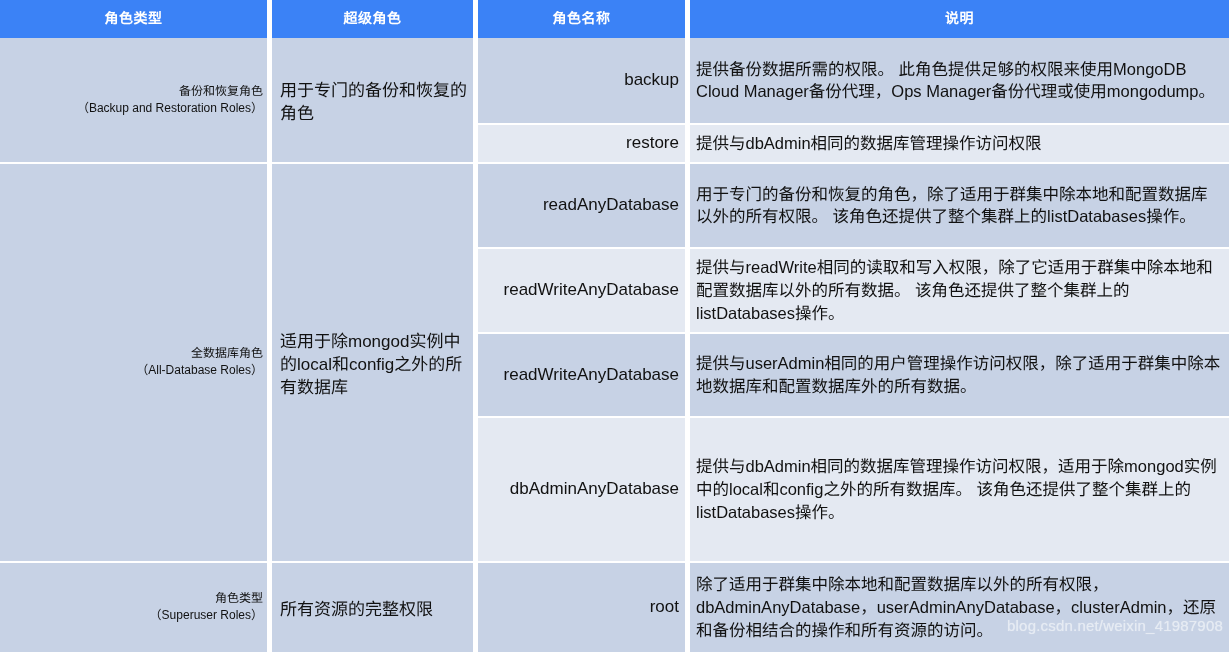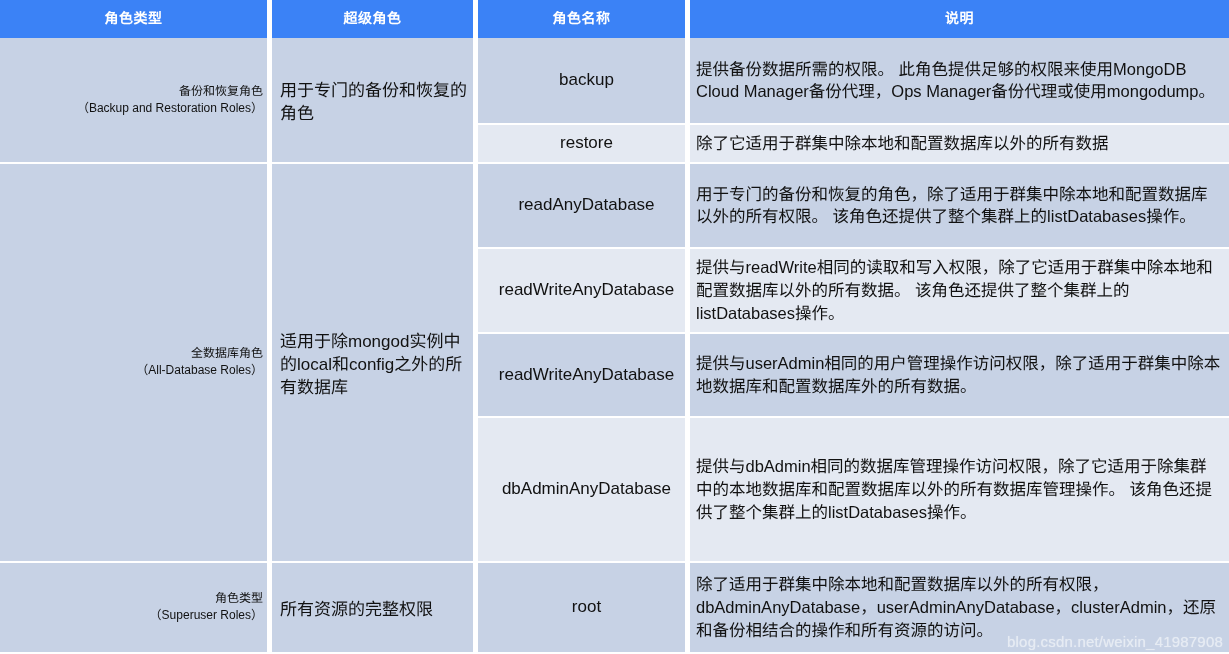--- a/index.html
+++ b/index.html
@@ -76,21 +76,21 @@
   
   td.typedesc-cell {
     text-align: left;
     vertical-align: middle;
     font-size: 17px;
     line-height: 1.35;
     padding: 12px 4px 6px 8px;
   }
   
   td.rolename-cell {
-    text-align: center;
+    text-align: right;
     vertical-align: middle;
     font-size: 17px;
     padding-left: 16px;
     word-break: break-all;
     line-height: 1.3;
   }
   
   td.desc-cell {
     text-align: left;
     vertical-align: middle;
@@ -104,21 +104,21 @@
   tr.r-readany  { height: 80px; }
   tr.r-rwany    { height: 81px; }
   tr.r-useradmin{ height: 79px; }
   tr.r-dbadmin  { height: 137px; }
   tr.r-root     { height: 86px; }
 
   
   .watermark {
     position: absolute;
     right: 6px;
-    bottom: 4px;
+    bottom: 20px;
     font-size: 15px;
     color: #e9eef5;
     opacity: 0.92;
     font-family: "Liberation Sans", "DejaVu Sans", sans-serif;
     pointer-events: none;
     letter-spacing: 0.2px;
     text-shadow: 0 0 1px rgba(255,255,255,0.5);
   }
 </style>
 </head>
@@ -150,21 +150,21 @@
           <span class="cat-line">备份和恢复角色</span>
           <span class="cat-line">（Backup and Restoration Roles）</span>
         </td>
         <td class="typedesc-cell band-dark" rowspan="2">用于专门的备份和恢复的角色</td>
         <td class="rolename-cell band-dark">backup</td>
         <td class="desc-cell band-dark">提供备份数据所需的权限。 此角色提供足够的权限来使用MongoDB Cloud Manager备份代理，Ops Manager备份代理或使用mongodump。</td>
       </tr>
 
       <tr class="r-restore">
         <td class="rolename-cell band-light">restore</td>
-        <td class="desc-cell band-light">除了它适用于群集中除本地和配置数据库以外的所有数据</td>
+        <td class="desc-cell band-light">提供与dbAdmin相同的数据库管理操作访问权限</td>
       </tr>
 
       <tr class="r-readany">
         <td class="cat-cell band-dark" rowspan="4">
           <span class="cat-line">全数据库角色</span>
           <span class="cat-line">（All-Database Roles）</span>
         </td>
         <td class="typedesc-cell band-dark" rowspan="4">适用于除mongod实例中的local和config之外的所有数据库</td>
         <td class="rolename-cell band-dark">readAnyDatabase</td>
         <td class="desc-cell band-dark">用于专门的备份和恢复的角色，除了适用于群集中除本地和配置数据库以外的所有权限。 该角色还提供了整个集群上的listDatabases操作。</td>
@@ -175,21 +175,21 @@
         <td class="desc-cell band-light">提供与readWrite相同的读取和写入权限，除了它适用于群集中除本地和配置数据库以外的所有数据。 该角色还提供了整个集群上的listDatabases操作。</td>
       </tr>
 
       <tr class="r-useradmin">
         <td class="rolename-cell band-dark">readWriteAnyDatabase</td>
         <td class="desc-cell band-dark">提供与userAdmin相同的用户管理操作访问权限，除了适用于群集中除本地数据库和配置数据库外的所有数据。</td>
       </tr>
 
       <tr class="r-dbadmin">
         <td class="rolename-cell band-light">dbAdminAnyDatabase</td>
-        <td class="desc-cell band-light">提供与dbAdmin相同的数据库管理操作访问权限，除了它适用于除集群中的本地数据库和配置数据库以外的所有数据库管理操作。 该角色还提供了整个集群上的listDatabases操作。</td>
+        <td class="desc-cell band-light">提供与dbAdmin相同的数据库管理操作访问权限，适用于除mongod实例中的local和config之外的所有数据库。 该角色还提供了整个集群上的listDatabases操作。</td>
       </tr>
 
       <tr class="r-root">
         <td class="cat-cell band-dark">
           <span class="cat-line">角色类型</span>
           <span class="cat-line">（Superuser Roles）</span>
         </td>
         <td class="typedesc-cell band-dark">所有资源的完整权限</td>
         <td class="rolename-cell band-dark">root</td>
         <td class="desc-cell band-dark">除了适用于群集中除本地和配置数据库以外的所有权限，dbAdminAnyDatabase，userAdminAnyDatabase，clusterAdmin，还原和备份相结合的操作和所有资源的访问。</td>

